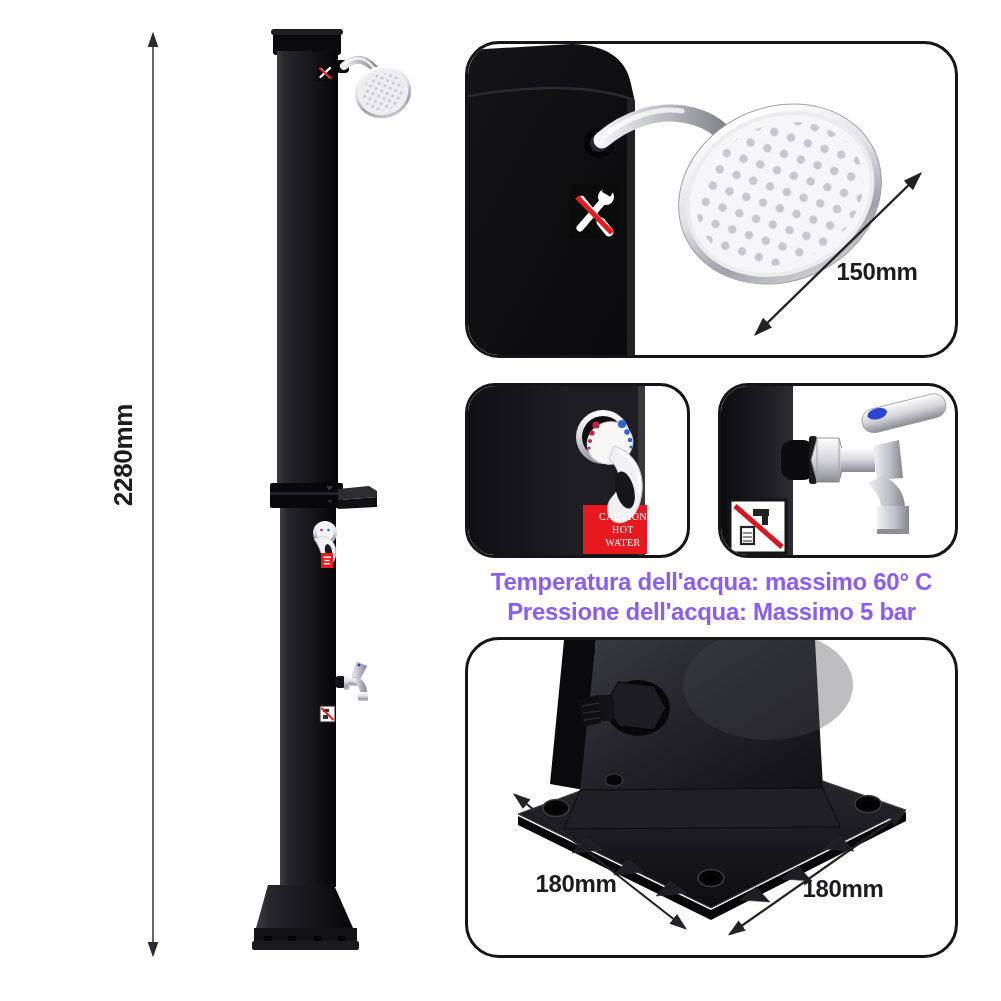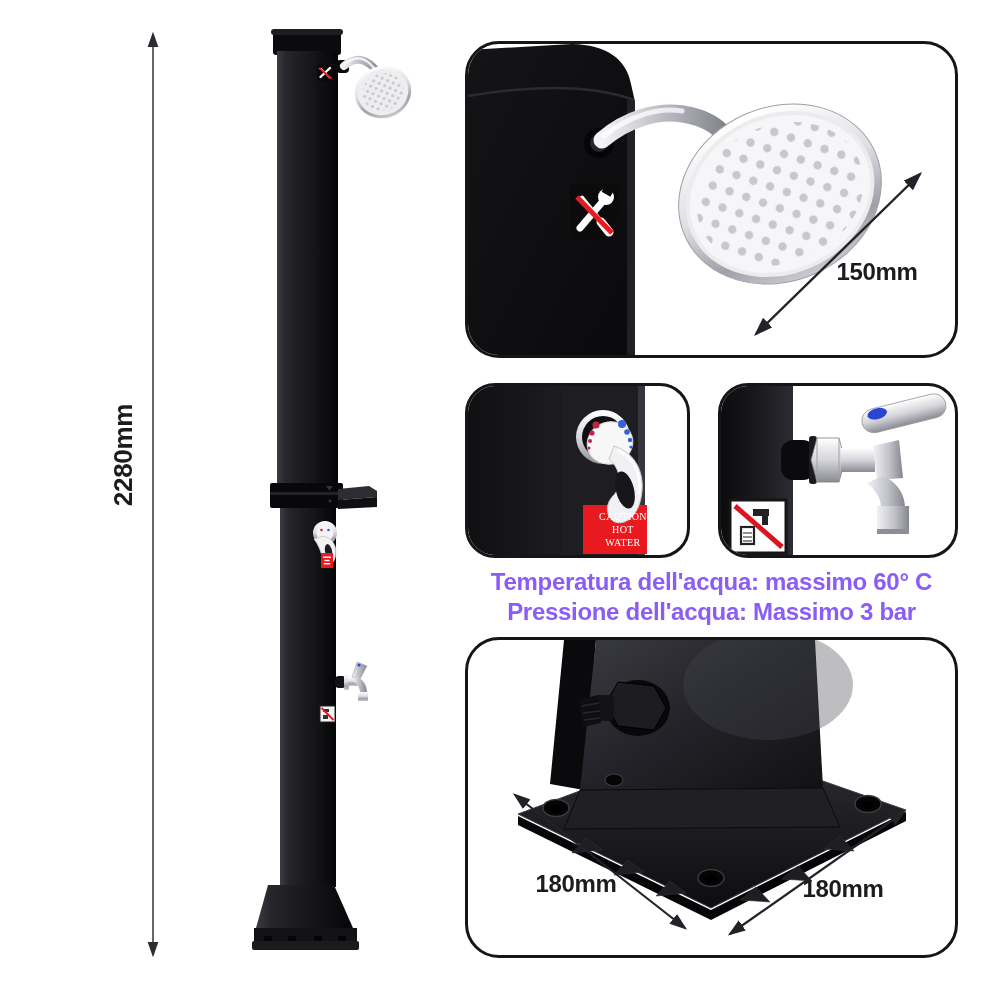--- a/index.html
+++ b/index.html
@@ -292,21 +292,21 @@
         <rect x="41" y="130" width="6" height="9" fill="#222222"></rect>
         <rect x="20" y="141" width="13" height="17" fill="none" stroke="#222222" stroke-width="2.2"></rect>
         <path d="M22,147 h9 M22,151 h9 M22,155 h9" stroke="#222222" stroke-width="1.2"></path>
         <path d="M14,120 L61,161" stroke="#da1420" stroke-width="5"></path>
       </g>
     </svg>
   </div>
 
   <div class="spec-text">
     <div>Temperatura dell'acqua: massimo 60° C</div>
-    <div>Pressione dell'acqua: Massimo 3 bar</div>
+    <div>Pressione dell'acqua: Massimo 5 bar</div>
   </div>
 
   <div class="callout" style="left:465px;top:637px;width:493px;height:321px;">
     <svg style="left:0;top:0;" width="487" height="315" viewBox="0 0 487 315">
       <defs>
         <linearGradient id="b-face" x1="0" y1="0" x2="1" y2="1">
           <stop offset="0" stop-color="#3a3a41"></stop>
             <stop offset="0.5" stop-color="#222228"></stop>
           <stop offset="1" stop-color="#121215"></stop>
         </linearGradient>

